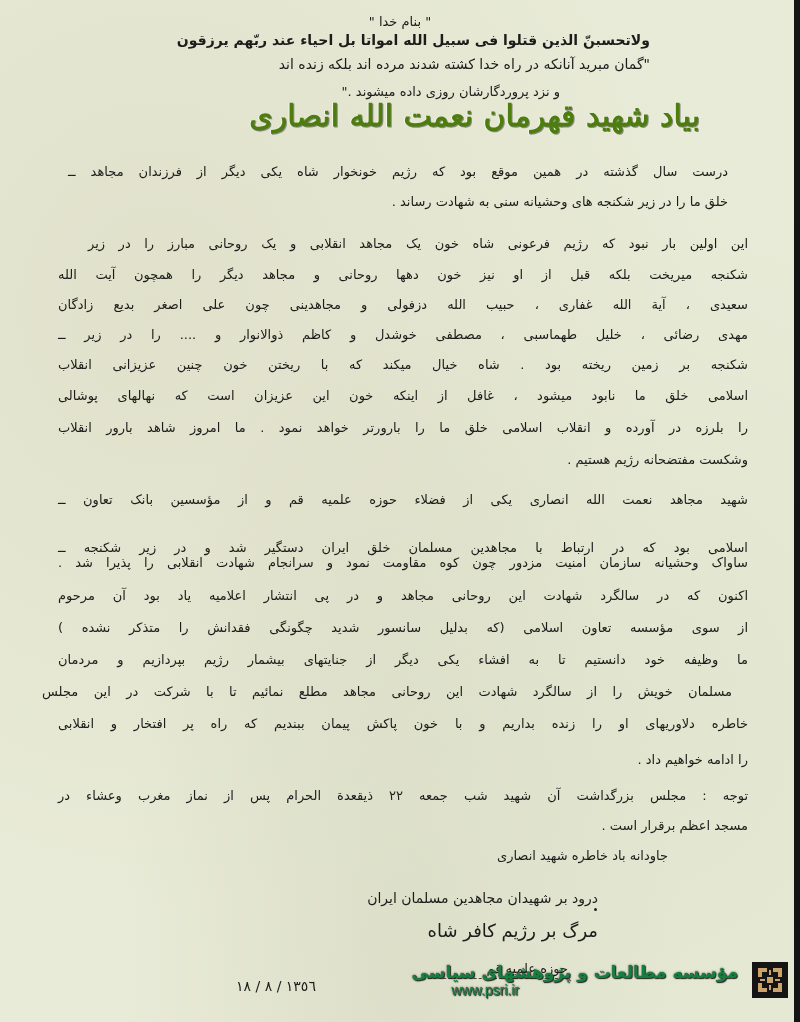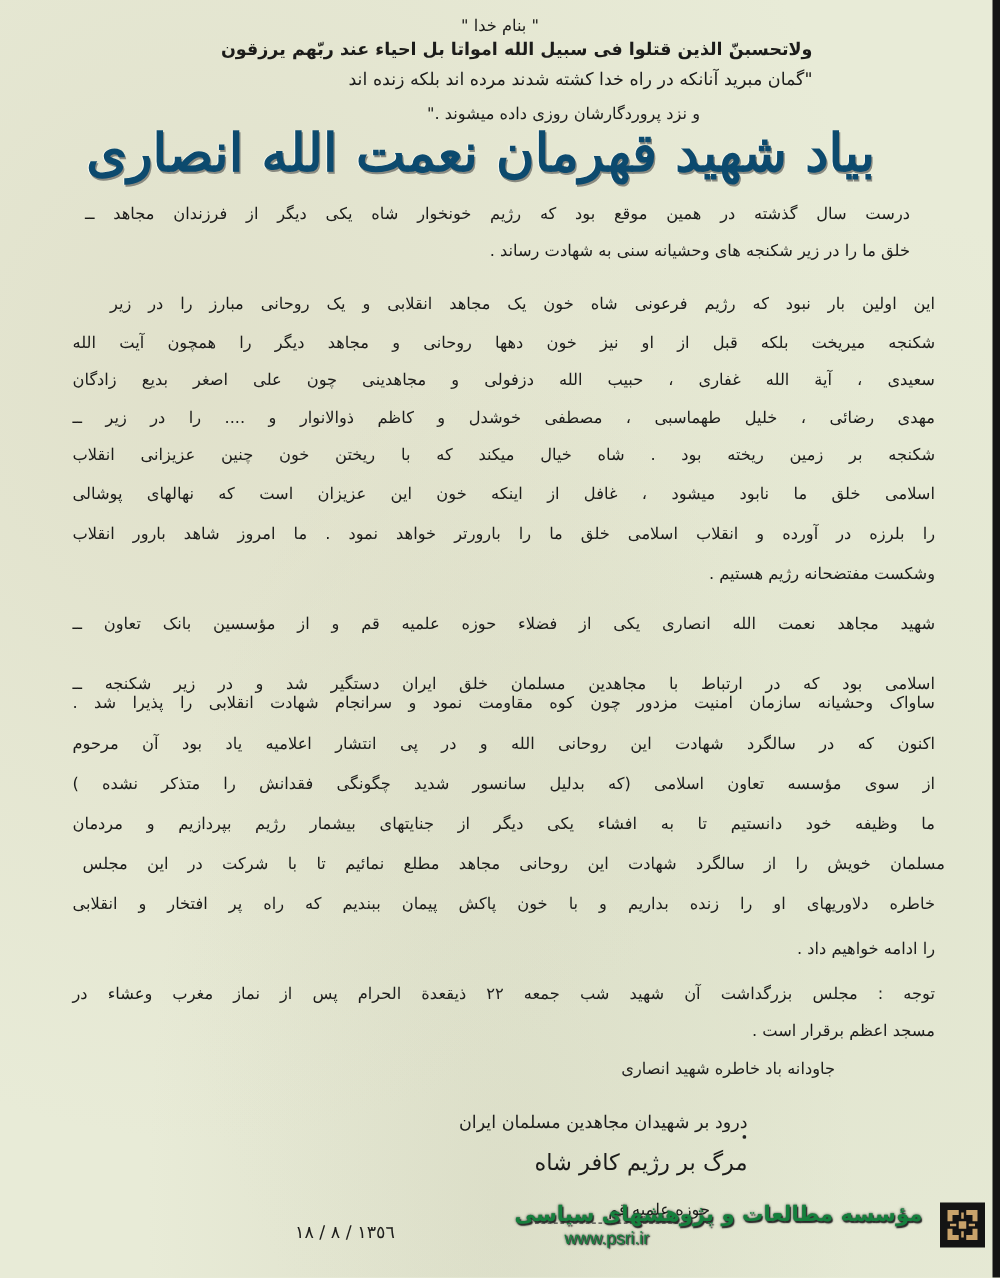--- a/index.html
+++ b/index.html
@@ -21,22 +21,22 @@
     position: absolute; left: 0; top: 0; width: 800px; height: 1022px;
     direction: rtl;
   }
   .line {
     position: absolute; white-space: nowrap; direction: rtl;
     font-family: "DejaVu Sans", sans-serif; font-size: 13px; color: #1c1c1a;
     letter-spacing: 0.2px;
   }
   .heading {
     position: absolute; top: 98px; left: 100px; width: 600px; text-align: right;
-    font-family: "DejaVu Serif", serif; font-size: 42px; font-weight: bold;
-    color: #0c4a6e; direction: rtl; white-space: nowrap;
+    font-family: "DejaVu Serif", serif; font-size: 30px; font-weight: bold;
+    color: #4d7c0f; direction: rtl; white-space: nowrap;
     text-shadow: 1px 1px 0 #8a8a80, -1px 0 0 #f4f4e8;
     letter-spacing: 1px;
   }
   .body-line { right: 72px; width: 660px; text-align: justify; text-align-last: justify; }
   .short { text-align: right; text-align-last: right; }
   .center { text-align: center; text-align-last: center; }
   .underline-row { border-bottom: 1px dashed #444; padding-bottom: 2px; }
   .watermark {
     position: absolute; right: 62px; top: 962px; text-align: right; direction: rtl;
     color: #15803d;
@@ -72,25 +72,25 @@
   <div class="line body-line" style="top:297px; right:52px; width:690px;">سعیدی ، آیة الله غفاری ، حبیب الله دزفولی و مجاهدینی چون علی اصغر بدیع زادگان</div>
   <div class="line body-line" style="top:327px; right:52px; width:690px;">مهدی رضائی ، خلیل طهماسبی ، مصطفی خوشدل و کاظم ذوالانوار و .... را در زیر ــ</div>
   <div class="line body-line" style="top:357px; right:52px; width:690px;">شکنجه بر زمین ریخته بود . شاه خیال میکند که با ریختن خون چنین عزیزانی انقلاب</div>
   <div class="line body-line" style="top:388px; right:52px; width:690px;">اسلامی خلق ما نابود میشود ، غافل از اینکه خون این عزیزان است که نهالهای پوشالی</div>
   <div class="line body-line" style="top:420px; right:52px; width:690px;">را بلرزه در آورده و انقلاب اسلامی خلق ما را بارورتر خواهد نمود . ما امروز شاهد بارور انقلاب</div>
   <div class="line short" style="top:452px; right:52px;">وشکست مفتضحانه رژیم هستیم .</div>
 
   <div class="line body-line" style="top:492px; right:52px; width:690px;">شهید مجاهد نعمت الله انصاری یکی از فضلاء حوزه علمیه قم و از مؤسسین بانک تعاون ــ</div>
   <div class="line body-line" style="top:524px; right:52px; width:690px;margin-top:16px;">اسلامی بود که در ارتباط با مجاهدین مسلمان خلق ایران دستگیر شد و در زیر شکنجه ــ</div>
   <div class="line body-line" style="top:555px; right:52px; width:690px;">ساواک وحشیانه سازمان امنیت مزدور چون کوه مقاومت نمود و سرانجام شهادت انقلابی را پذیرا شد .</div>
-  <div class="line body-line" style="top:588px; right:52px; width:690px;">اکنون که در سالگرد شهادت این روحانی الله و در پی انتشار اعلامیه یاد بود آن مرحوم</div>
+  <div class="line body-line" style="top:588px; right:52px; width:690px;">اکنون که در سالگرد شهادت این روحانی مجاهد و در پی انتشار اعلامیه یاد بود آن مرحوم</div>
 
   <div class="line body-line" style="top:652px; right:52px; width:690px;">ما وظیفه خود دانستیم تا به افشاء یکی دیگر از جنایتهای بیشمار رژیم بپردازیم و مردمان</div>
   <div class="line body-line" style="top:620px; right:52px; width:690px;">از سوی مؤسسه تعاون اسلامی (که بدلیل سانسور شدید چگونگی فقدانش را متذکر نشده )</div>
-  <div class="line body-line" style="top:684px; right:44px; width:690px;">مسلمان خویش را از سالگرد شهادت این روحانی مجاهد مطلع نمائیم تا با شرکت در این مجلس</div>
+  <div class="line body-line" style="top:684px; right:68px; width:690px;">مسلمان خویش را از سالگرد شهادت این روحانی مجاهد مطلع نمائیم تا با شرکت در این مجلس</div>
   <div class="line body-line" style="top:716px; right:52px; width:690px;">خاطره دلاوریهای او را زنده بداریم و با خون پاکش پیمان ببندیم که راه پر افتخار و انقلابی</div>
   <div class="line short" style="top:752px; right:52px;text-align:center;">را ادامه خواهیم داد .</div>
 
   <div class="line body-line" style="top:788px; right:52px; width:690px;">توجه : مجلس بزرگداشت آن شهید شب جمعه ۲۲ ذیقعدة الحرام پس از نماز مغرب وعشاء در</div>
   <div class="line short" style="top:818px; right:52px;">مسجد اعظم برقرار است .</div>
 
   <div class="line short" style="top:848px; right:132px;">جاودانه باد خاطره شهید انصاری</div>
   <div class="line short" style="top:890px; right:202px; font-size:14px;">درود بر شهیدان مجاهدین مسلمان ایران</div>
   <div class="line short" style="top:920px; right:202px; font-size:18px;">مرگ بر رژیم کافر شاه</div>
   <div class="line short underline-row" style="top:950px; right:232px; width:140px; text-align:center;margin-top:11px;">حوزه علمیه قم</div>

